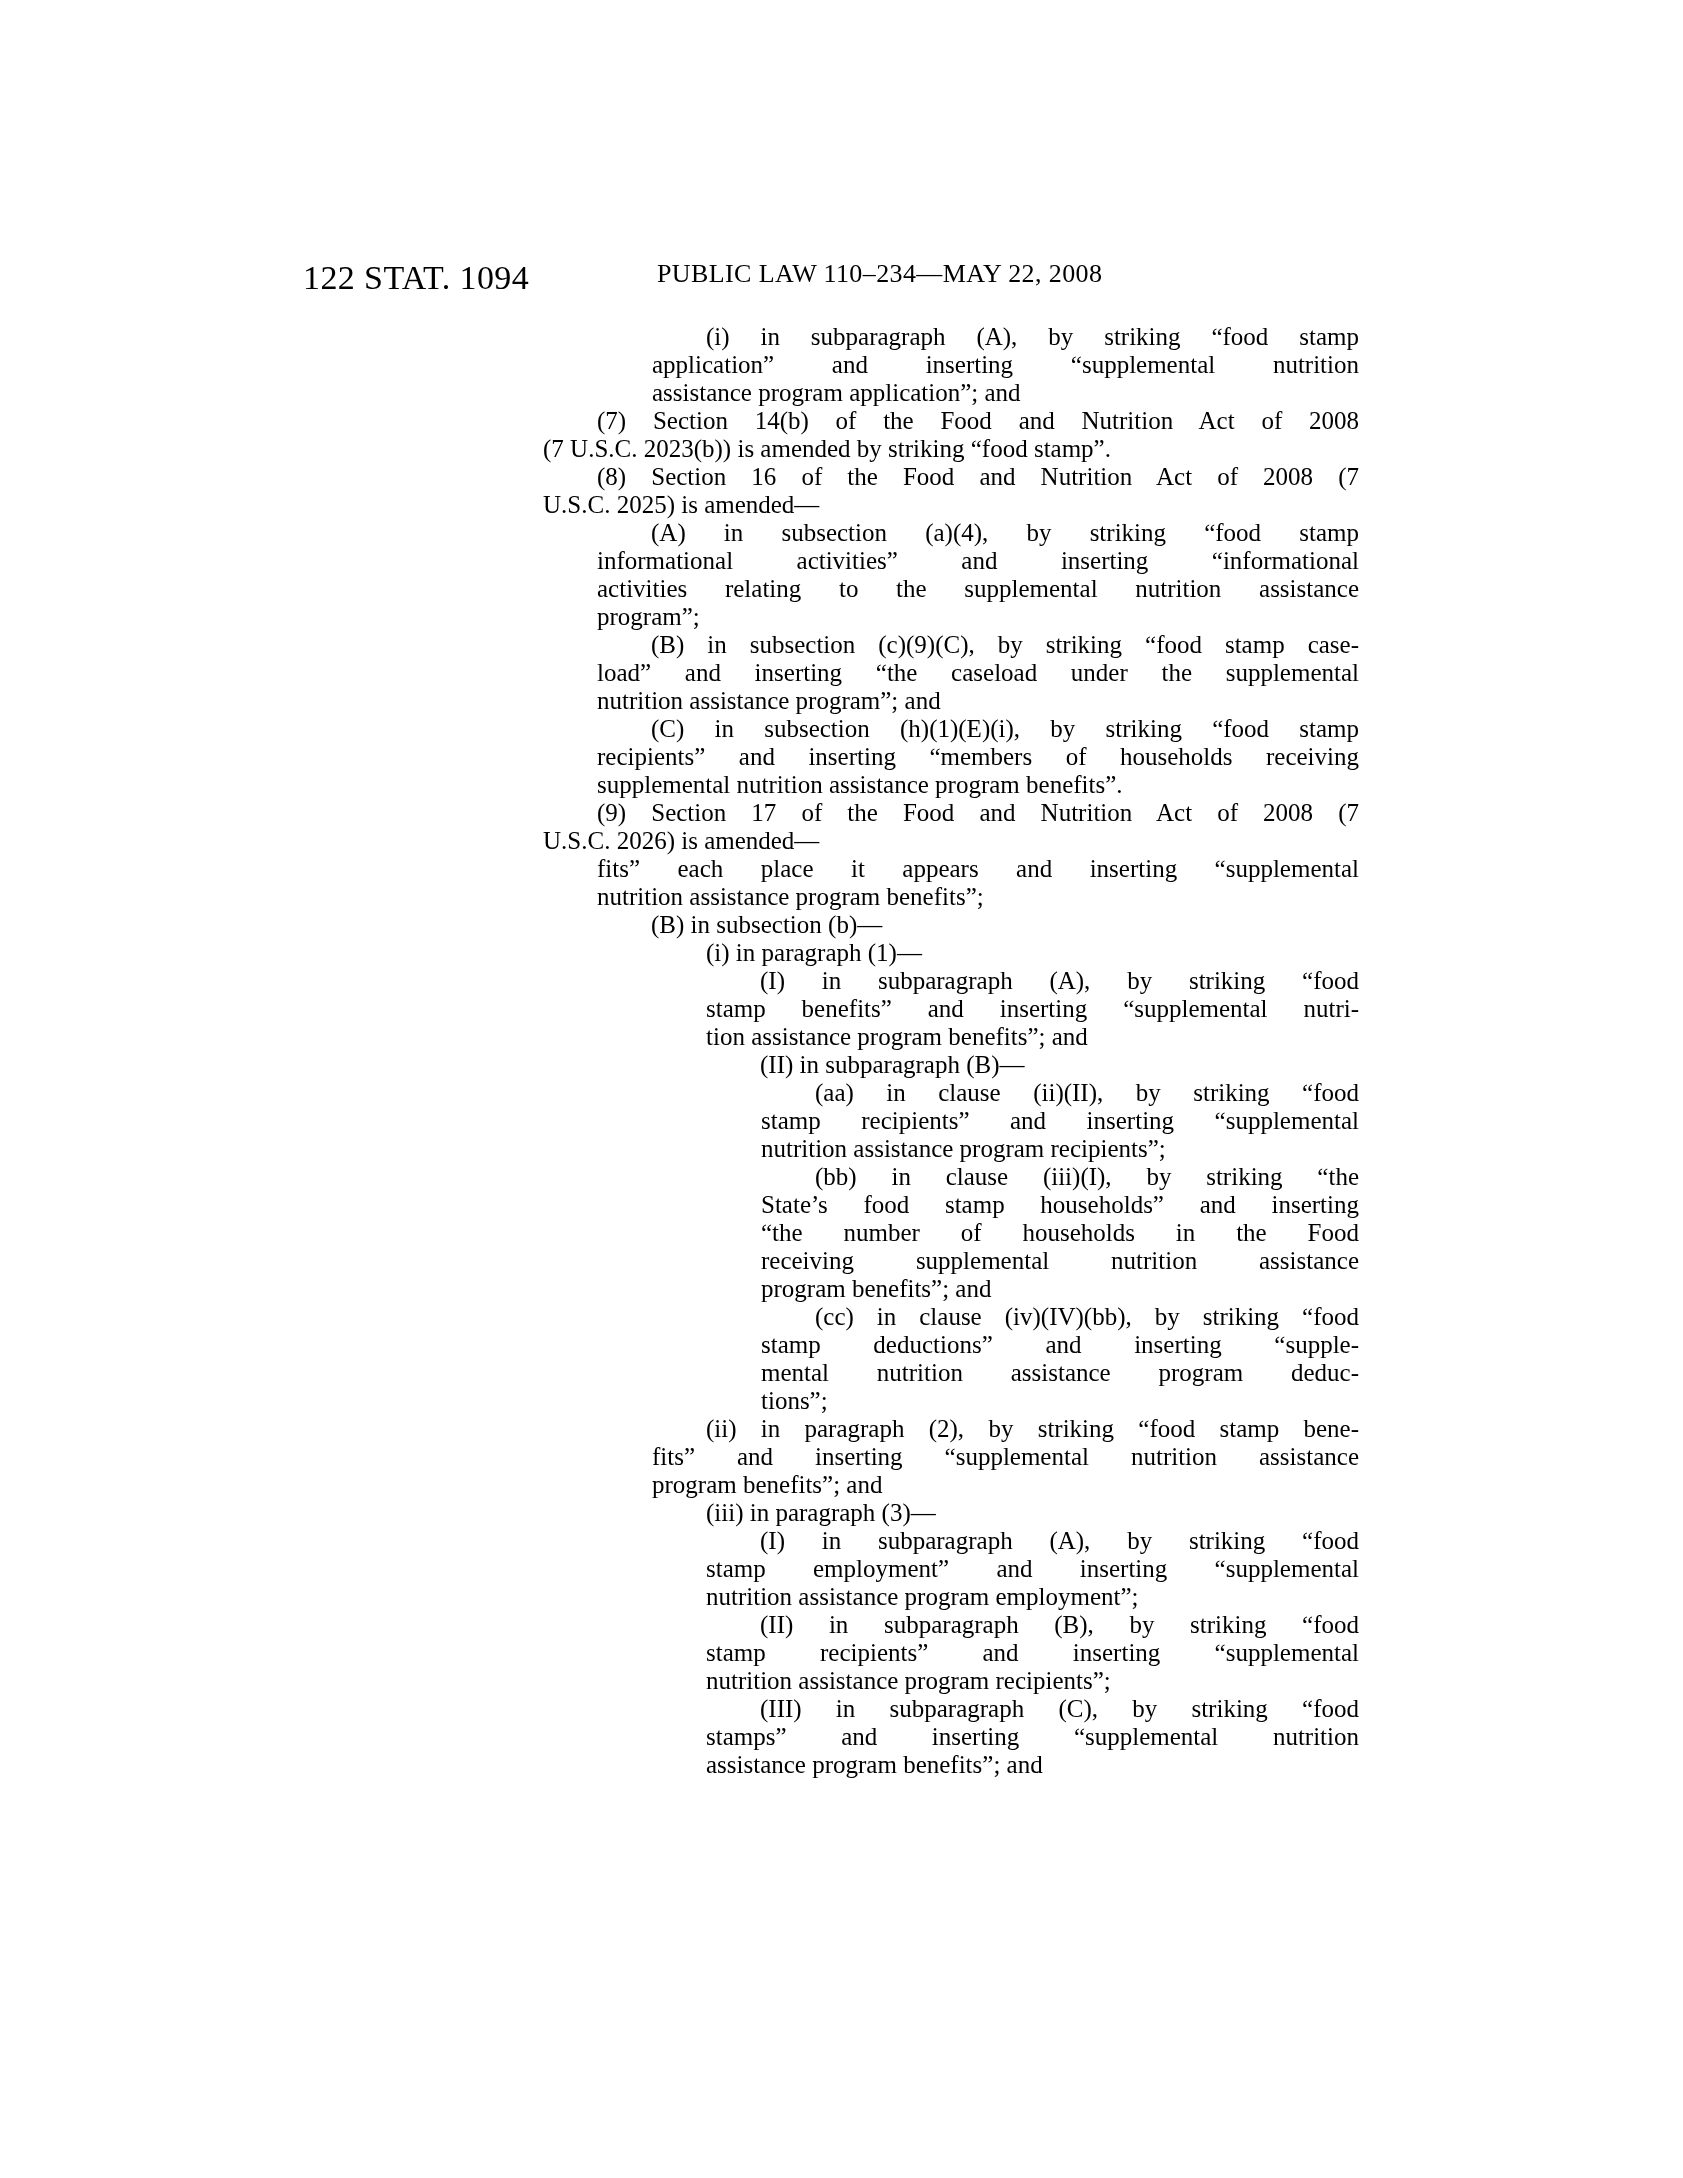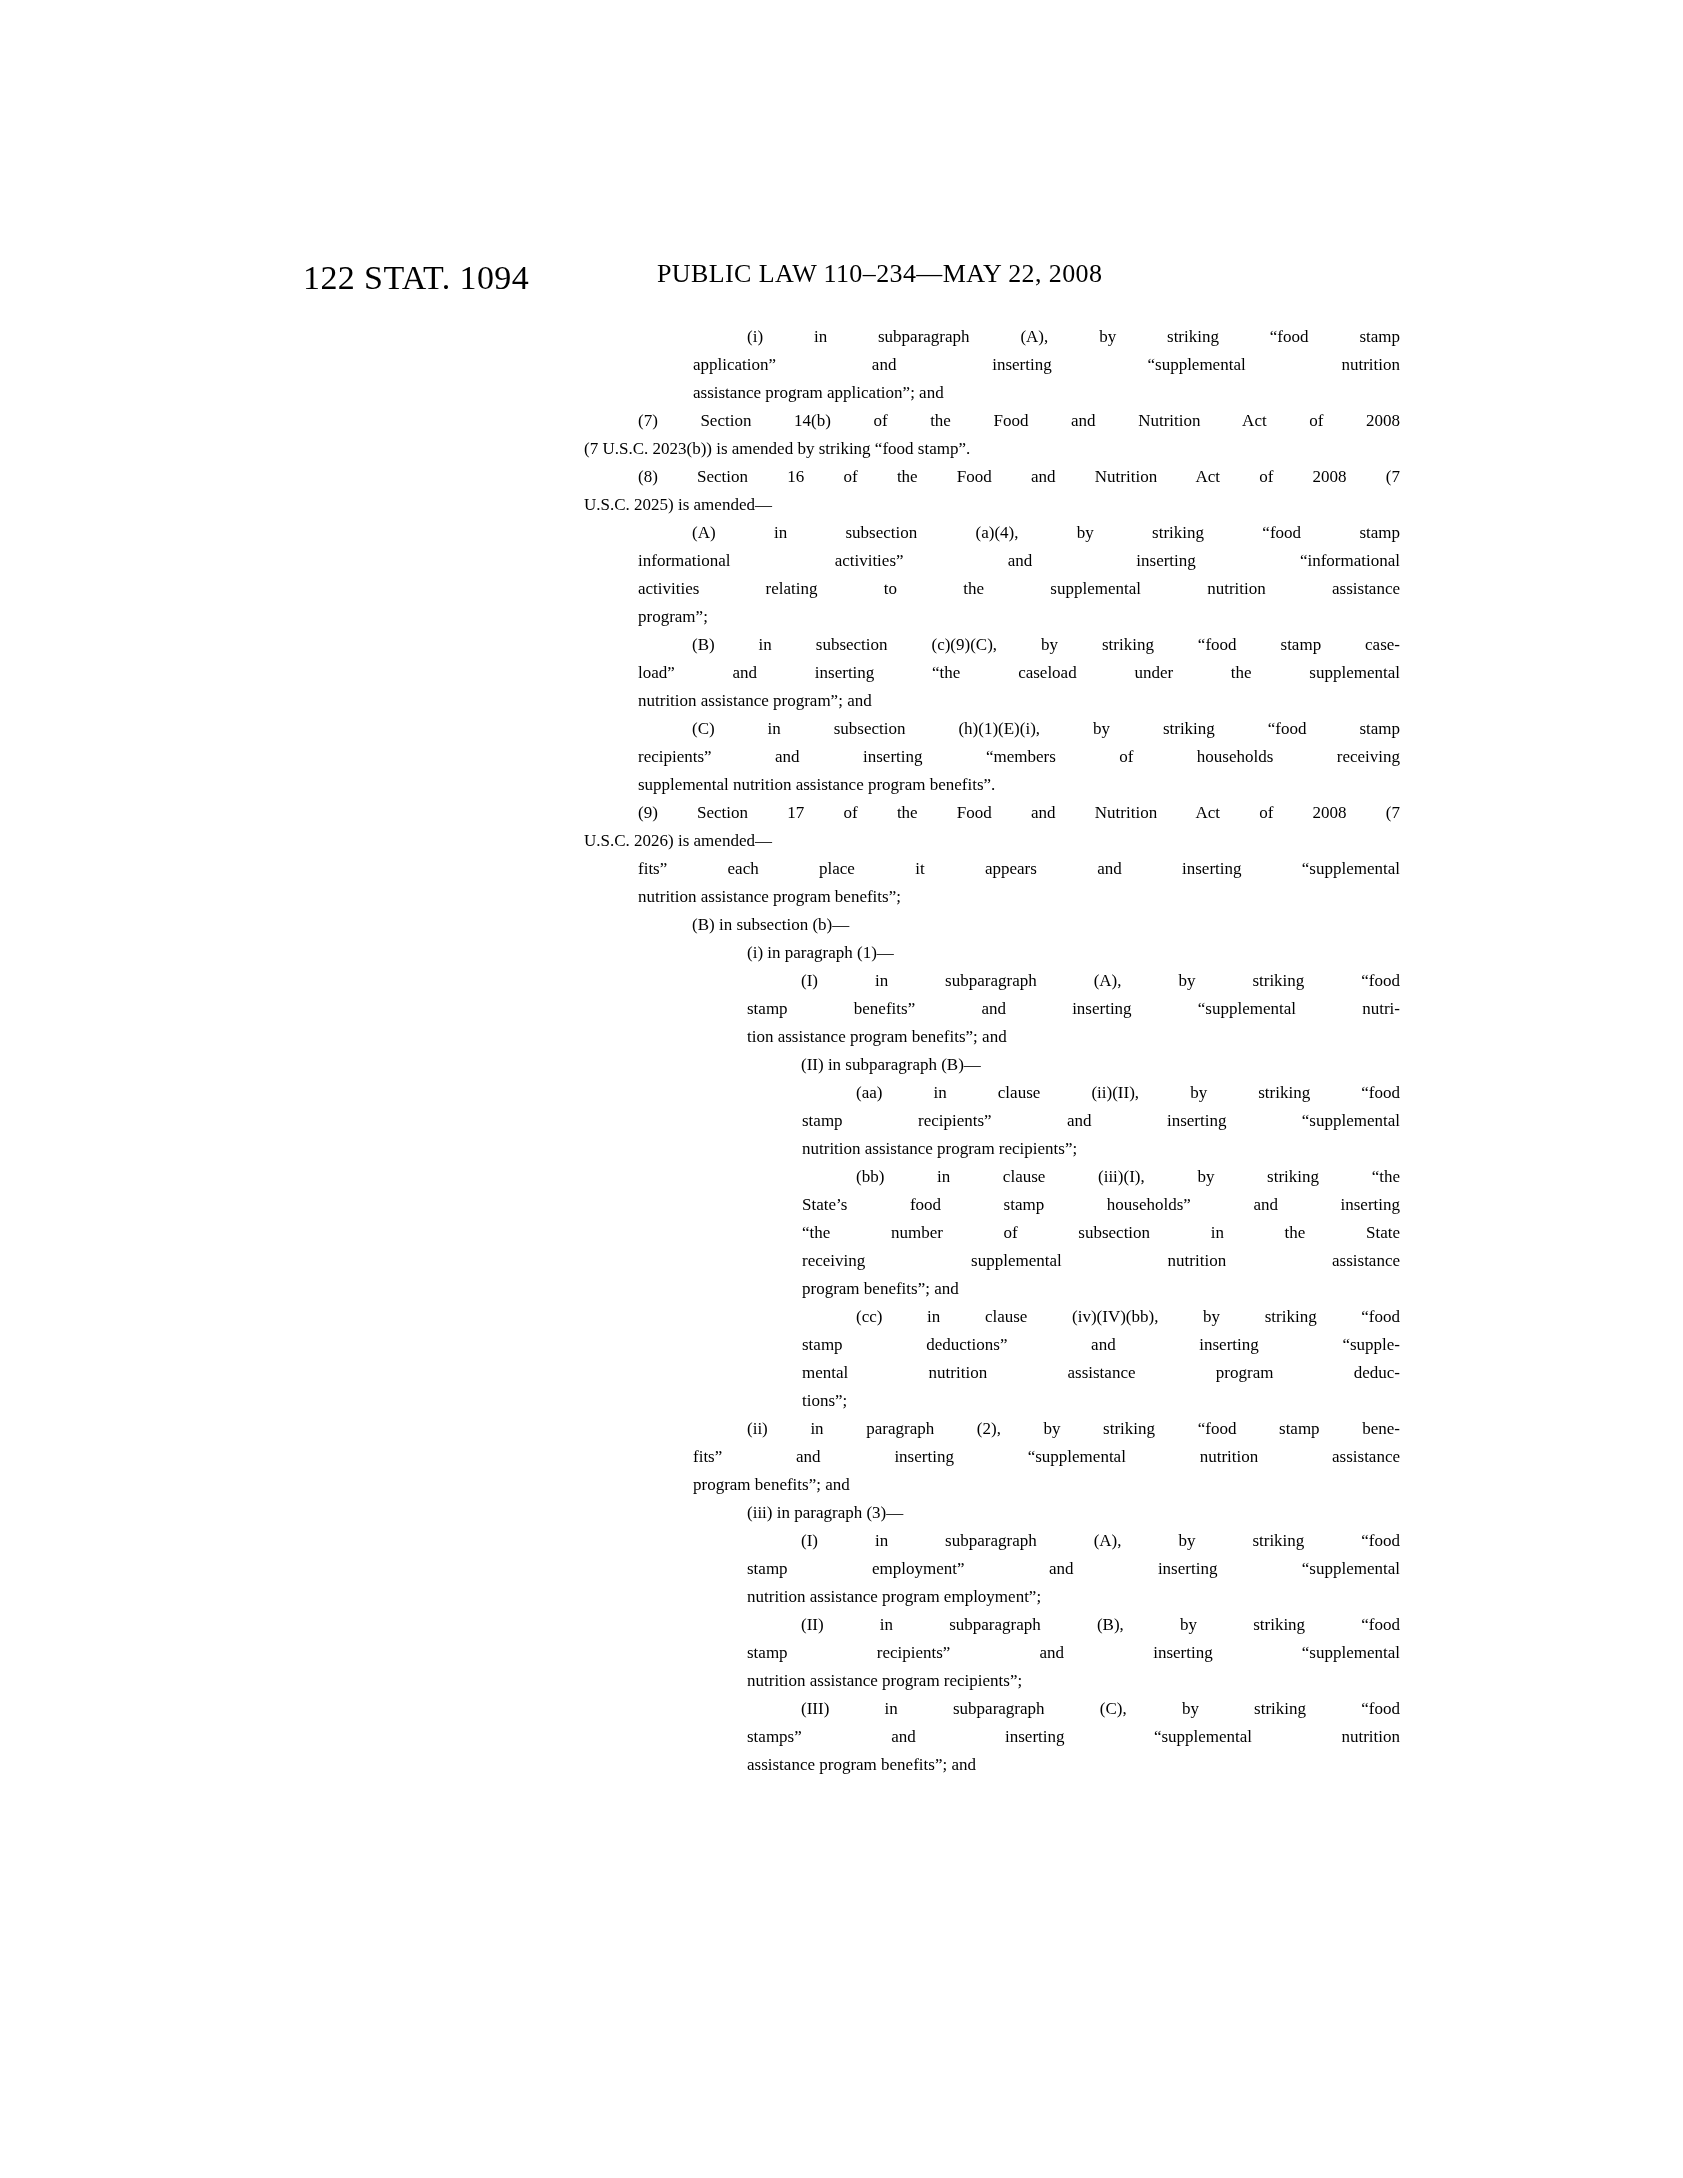--- a/index.html
+++ b/index.html
@@ -26,24 +26,24 @@
     position: absolute;
     left: 657px;
     top: 259px;
     font-size: 26px;
     letter-spacing: 0.4px;
     white-space: nowrap;
     text-align: center;
   }
   .text-block {
     position: absolute;
-    left: 584px;
+    left: 543px;
     top: 323px;
     width: 816px;
-    font-size: 17px;
+    font-size: 25px;
     line-height: 28px;
   }
   .line {
     text-align: justify;
     text-align-last: justify;
   }
   .line.last {
     text-align-last: left;
   }
   .line.first { padding-left: 54px; }
@@ -113,21 +113,21 @@
       <div class="line lvl3 first last">(II) in subparagraph (B)—</div>
     </div>
     <div>
       <div class="line lvl4 first">(aa) in clause (ii)(II), by striking “food</div>
       <div class="line lvl4">stamp recipients” and inserting “supplemental</div>
       <div class="line lvl4 last">nutrition assistance program recipients”;</div>
     </div>
     <div>
       <div class="line lvl4 first">(bb) in clause (iii)(I), by striking “the</div>
       <div class="line lvl4">State’s food stamp households” and inserting</div>
-      <div class="line lvl4">“the number of subsection in the State</div>
+      <div class="line lvl4">“the number of households in the Food</div>
       <div class="line lvl4">receiving supplemental nutrition assistance</div>
       <div class="line lvl4 last">program benefits”; and</div>
     </div>
     <div>
       <div class="line lvl4 first">(cc) in clause (iv)(IV)(bb), by striking “food</div>
       <div class="line lvl4">stamp deductions” and inserting “supple-</div>
       <div class="line lvl4">mental nutrition assistance program deduc-</div>
       <div class="line lvl4 last">tions”;</div>
     </div>
     <div>

